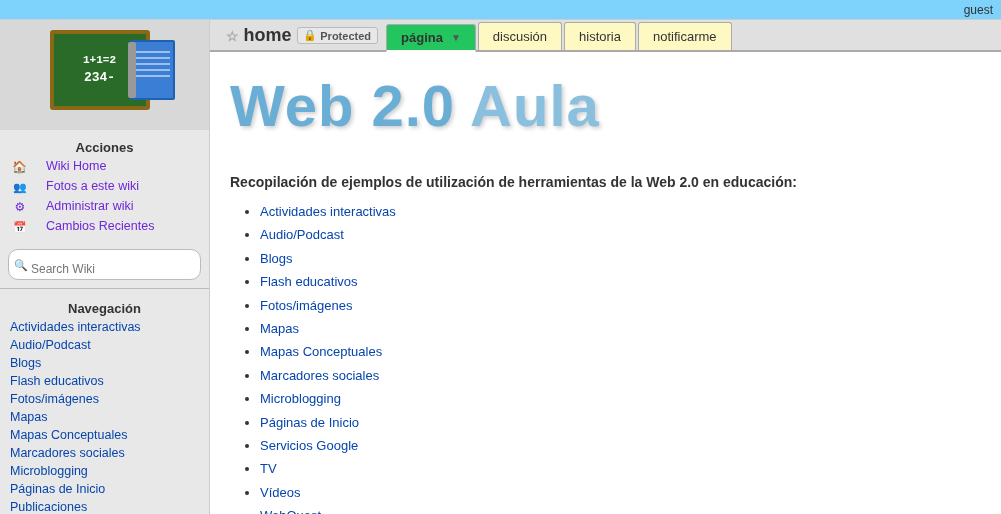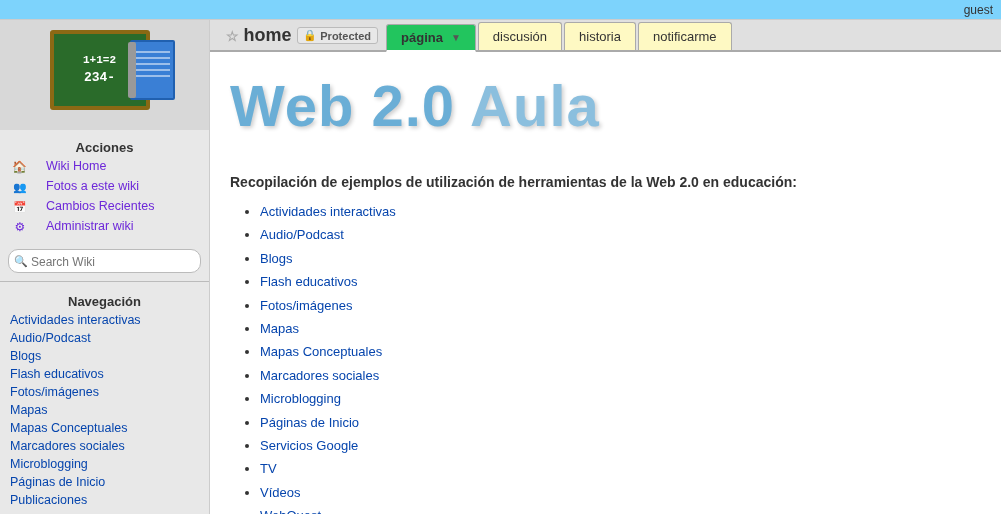--- a/index.html
+++ b/index.html
@@ -147,21 +147,21 @@
     .icon-calendar::before { content: '📅'; font-size: 11px; }
     .icon-gear::before { content: '⚙'; font-size: 12px; }
 
     .search-box {
       margin: 6px 8px;
       position: relative;
     }
 
     .search-input {
       width: 100%;
-      padding: 5px 6px 3px 22px;
+      padding: 12px 6px 3px 22px;
       border: 1px solid #bbb;
       border-radius: 10px;
       font-size: 12px;
       background: white;
       color: #999;
       outline: none;
     }
 
     .search-icon-wrap {
       position: absolute;
@@ -340,26 +340,26 @@
       <div class="sidebar-section-title">Acciones</div>
       <div class="sidebar-item">
         <span class="sidebar-icon icon-home"></span>
         <span>Wiki Home</span>
       </div>
       <div class="sidebar-item">
         <span class="sidebar-icon icon-users"></span>
         <span>Fotos a este wiki</span>
       </div>
       <div class="sidebar-item">
+        <span class="sidebar-icon icon-gear"></span>
+        <span>Administrar wiki</span>
+      </div>
+      <div class="sidebar-item">
         <span class="sidebar-icon icon-calendar"></span>
         <span>Cambios Recientes</span>
-      </div>
-      <div class="sidebar-item">
-        <span class="sidebar-icon icon-gear"></span>
-        <span>Administrar wiki</span>
       </div>
     </div>
 
     <div class="search-box">
       <span class="search-icon-wrap">🔍</span>
       <input class="search-input" type="text" placeholder="Search Wiki" style="">
     </div>
 
     <hr class="divider">
 

